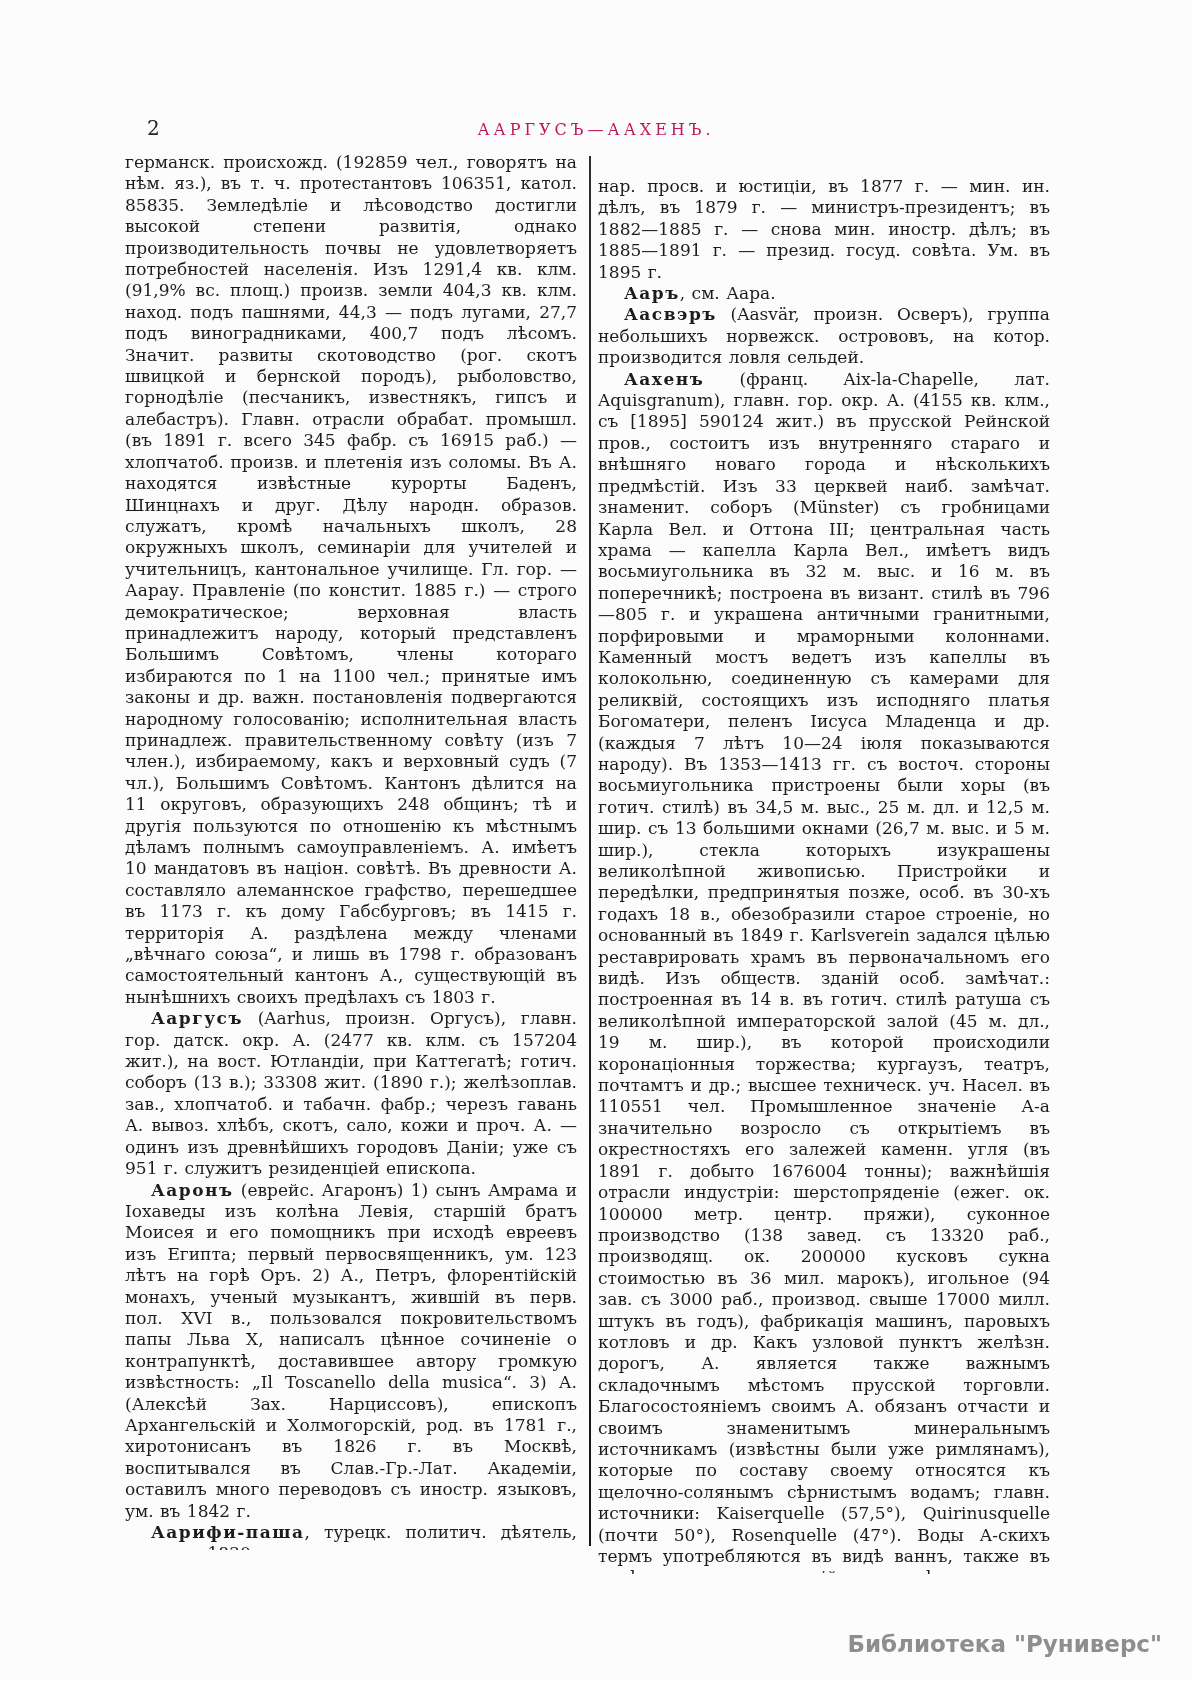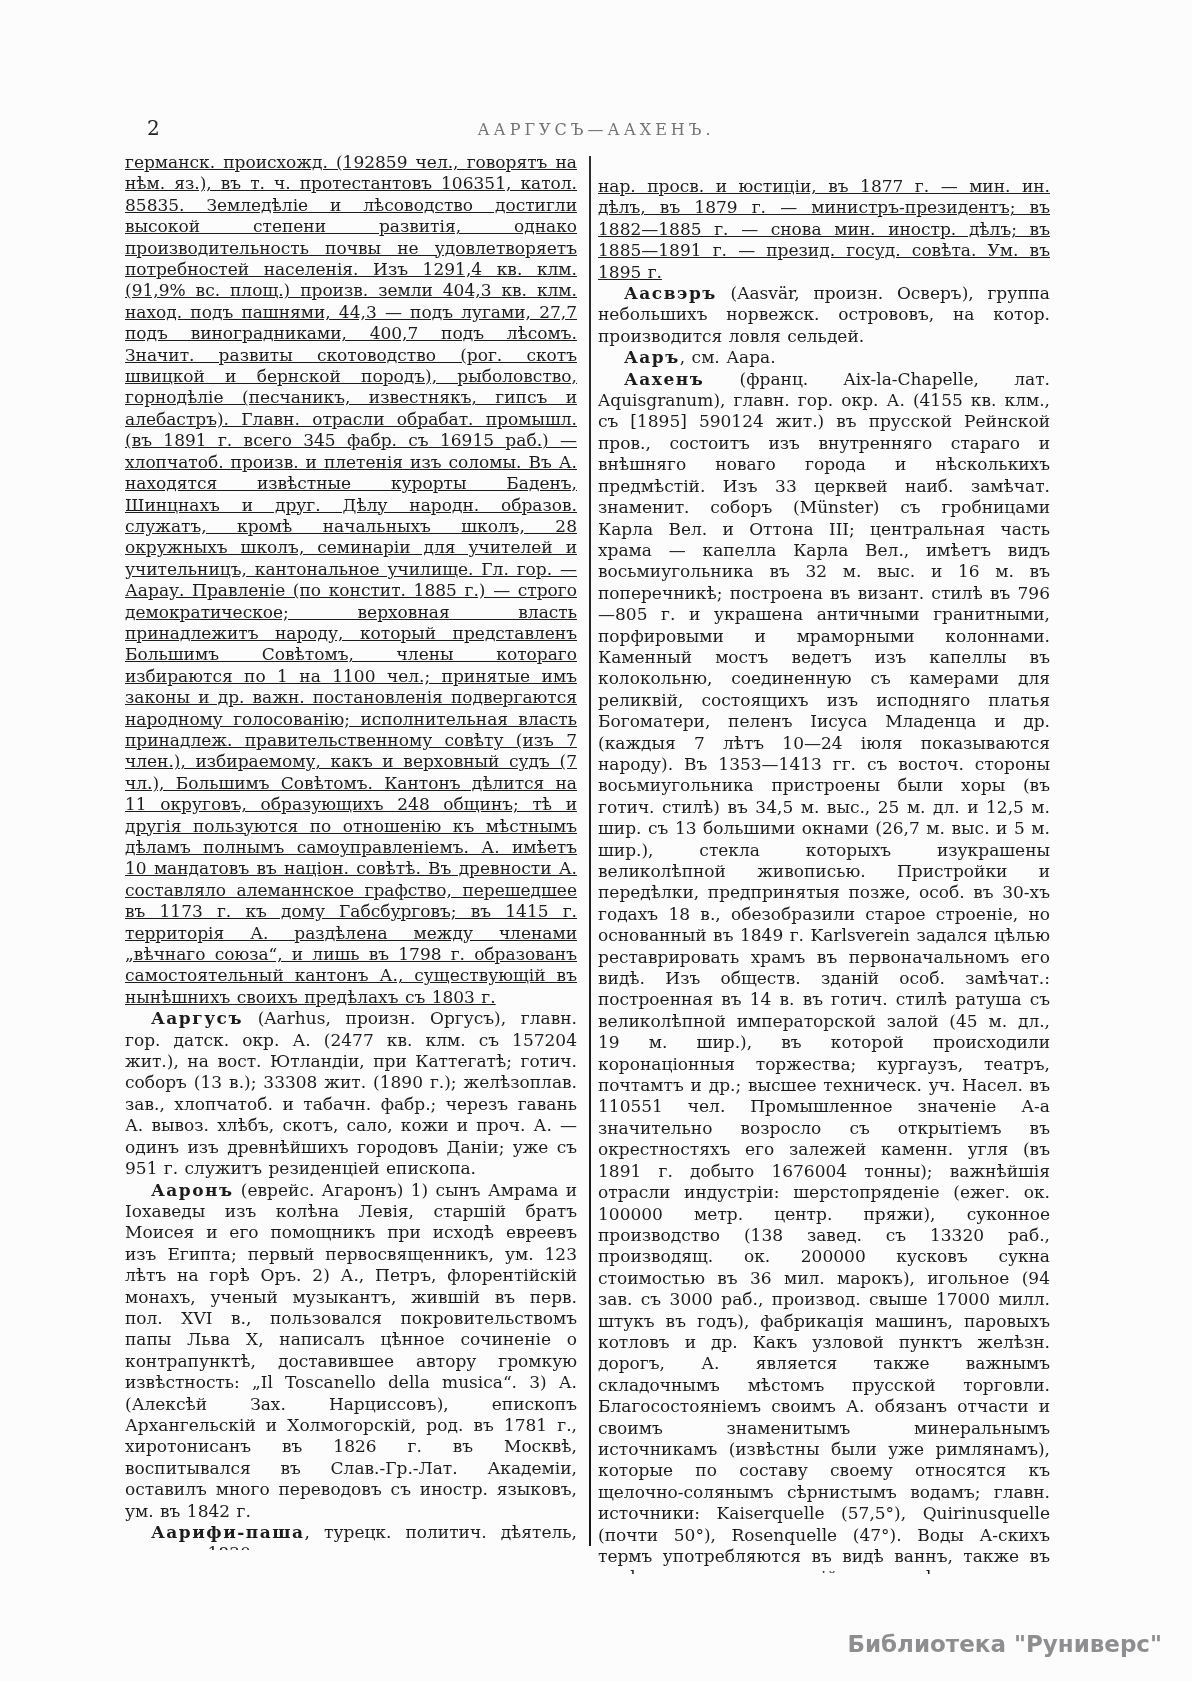--- a/index.html
+++ b/index.html
@@ -20,37 +20,37 @@
     color: #222;
   }
   .running-title {
     position: absolute;
     left: 0;
     top: 120px;
     width: 100%;
     text-align: center;
     font-size: 16px;
     letter-spacing: 4px;
-    color: #737373;
+    color: #be185d;
   }
   .col {
     position: absolute;
     top: 152px;
     width: 452px;
     height: 1398px;
     overflow: hidden;
     text-align: justify;
     font-size: 17px;
     line-height: 21.4px;
     word-spacing: 1px;
   }
   .col-left  { left: 125px; }
   .col-right { left: 598px; margin-top: 24px; }
   .col p { margin: 0; padding: 0; text-indent: 26px; }
-  .col p.cont { text-indent: 0; text-decoration: underline; }
+  .col p.cont { text-indent: 0; }
   .headword { font-weight: bold; letter-spacing: 1.5px; }
   .divider {
     position: absolute;
     left: 589px;
     top: 156px;
     width: 2px;
     height: 1390px;
     background: linear-gradient(#2e2e2e, #161616);
   }
   .watermark {
@@ -76,20 +76,20 @@
 
   <div class="col col-left">
     <p class="cont"><span>германск. происхожд. (192859 чел., говорятъ на нѣм. яз.), въ т. ч. протестантовъ 106351, катол. 85835. Земледѣліе и лѣсоводство достигли высокой степени развитія, однако производительность почвы не удовлетворяетъ потребностей населенія. Изъ 1291,4 кв. клм. (91,9% вс. площ.) произв. земли 404,3 кв. клм. наход. подъ пашнями, 44,3 — подъ лугами, 27,7 подъ виноградниками, 400,7 подъ лѣсомъ. Значит. развиты скотоводство (рог. скотъ швицкой и бернской породъ), рыболовство, горнодѣліе (песчаникъ, известнякъ, гипсъ и алебастръ). Главн. отрасли обрабат. промышл. (въ 1891 г. всего 345 фабр. съ 16915 раб.) — хлопчатоб. произв. и плетенія изъ соломы. Въ А. находятся извѣстные курорты Баденъ, Шинцнахъ и друг. Дѣлу народн. образов. служатъ, кромѣ начальныхъ школъ, 28 окружныхъ школъ, семинаріи для учителей и учительницъ, кантональное училище. Гл. гор. — Аарау. Правленіе (по констит. 1885 г.) — строго демократическое; верховная власть принадлежитъ народу, который представленъ Большимъ Совѣтомъ, члены котораго избираются по 1 на 1100 чел.; принятые имъ законы и др. важн. постановленія подвергаются народному голосованію; исполнительная власть принадлеж. правительственному совѣту (изъ 7 член.), избираемому, какъ и верховный судъ (7 чл.), Большимъ Совѣтомъ. Кантонъ дѣлится на 11 округовъ, образующихъ 248 общинъ; тѣ и другія пользуются по отношенію къ мѣстнымъ дѣламъ полнымъ самоуправленіемъ. А. имѣетъ 10 мандатовъ въ націон. совѣтѣ. Въ древности А. составляло алеманнское графство, перешедшее въ 1173 г. къ дому Габсбурговъ; въ 1415 г. территорія А. раздѣлена между членами „вѣчнаго союза“, и лишь въ 1798 г. образованъ самостоятельный кантонъ А., существующій въ нынѣшнихъ своихъ предѣлахъ съ 1803 г.</span></p>
     <p><span class="headword">Ааргусъ</span><span> (Aarhus, произн. Оргусъ), главн. гор. датск. окр. А. (2477 кв. клм. съ 157204 жит.), на вост. Ютландіи, при Каттегатѣ; готич. соборъ (13 в.); 33308 жит. (1890 г.); желѣзоплав. зав., хлопчатоб. и табачн. фабр.; черезъ гавань А. вывоз. хлѣбъ, скотъ, сало, кожи и проч. А. — одинъ изъ древнѣйшихъ городовъ Даніи; уже съ 951 г. служитъ резиденціей епископа.</span></p>
     <p><span class="headword">Ааронъ</span><span> (еврейс. Агаронъ) 1) сынъ Амрама и Іохаведы изъ колѣна Левія, старшій братъ Моисея и его помощникъ при исходѣ евреевъ изъ Египта; первый первосвященникъ, ум. 123 лѣтъ на горѣ Оръ. 2) А., Петръ, флорентійскій монахъ, ученый музыкантъ, жившій въ перв. пол. XVI в., пользовался покровительствомъ папы Льва X, написалъ цѣнное сочиненіе о контрапунктѣ, доставившее автору громкую извѣстность: „Il Toscanello della musica“. 3) А. (Алексѣй Зах. Нарциссовъ), епископъ Архангельскій и Холмогорскій, род. въ 1781 г., хиротонисанъ въ 1826 г. въ Москвѣ, воспитывался въ Слав.-Гр.-Лат. Академіи, оставилъ много переводовъ съ иностр. языковъ, ум. въ 1842 г.</span></p>
     <p><span class="headword">Аарифи-паша</span><span>, турецк. политич. дѣятель, род. въ 1830 г. и первые шаги на дипломат. поприщѣ сдѣлалъ подъ руководствомъ отца, затѣмъ былъ секретаремъ въ турецк. посольств. въ Вѣнѣ и Парижѣ. Въ 1872 г. служилъ въ мин. иностр. дѣлъ, затѣмъ президентомъ гражд. отд. кассац. суда; въ 1873 г. — посланникъ въ Вѣнѣ, въ 1874 г. — мин.</span></p>
   </div>
 
   <div class="col col-right">
     <p class="cont"><span>нар. просв. и юстиціи, въ 1877 г. — мин. ин. дѣлъ, въ 1879 г. — министръ-президентъ; въ 1882—1885 г. — снова мин. иностр. дѣлъ; въ 1885—1891 г. — презид. госуд. совѣта. Ум. въ 1895 г.</span></p>
+    <p><span class="headword">Ааръ</span><span>, см. Аара.</span></p>
     <p><span class="headword">Аасвэръ</span><span> (Aasvär, произн. Осверъ), группа небольшихъ норвежск. острововъ, на котор. производится ловля сельдей.</span></p>
-    <p><span class="headword">Ааръ</span><span>, см. Аара.</span></p>
     <p><span class="headword">Аахенъ</span><span> (франц. Aix-la-Chapelle, лат. Aquisgranum), главн. гор. окр. А. (4155 кв. клм., съ [1895] 590124 жит.) въ прусской Рейнской пров., состоитъ изъ внутренняго стараго и внѣшняго новаго города и нѣсколькихъ предмѣстій. Изъ 33 церквей наиб. замѣчат. знаменит. соборъ (Münster) съ гробницами Карла Вел. и Оттона III; центральная часть храма — капелла Карла Вел., имѣетъ видъ восьмиугольника въ 32 м. выс. и 16 м. въ поперечникѣ; построена въ визант. стилѣ въ 796—805 г. и украшена античными гранитными, порфировыми и мраморными колоннами. Каменный мостъ ведетъ изъ капеллы въ колокольню, соединенную съ камерами для реликвій, состоящихъ изъ исподняго платья Богоматери, пеленъ Іисуса Младенца и др. (каждыя 7 лѣтъ 10—24 іюля показываются народу). Въ 1353—1413 гг. съ восточ. стороны восьмиугольника пристроены были хоры (въ готич. стилѣ) въ 34,5 м. выс., 25 м. дл. и 12,5 м. шир. съ 13 большими окнами (26,7 м. выс. и 5 м. шир.), стекла которыхъ изукрашены великолѣпной живописью. Пристройки и передѣлки, предпринятыя позже, особ. въ 30-хъ годахъ 18 в., обезобразили старое строеніе, но основанный въ 1849 г. Karlsverein задался цѣлью реставрировать храмъ въ первоначальномъ его видѣ. Изъ обществ. зданій особ. замѣчат.: построенная въ 14 в. въ готич. стилѣ ратуша съ великолѣпной императорской залой (45 м. дл., 19 м. шир.), въ которой происходили коронаціонныя торжества; кургаузъ, театръ, почтамтъ и др.; высшее техническ. уч. Насел. въ 110551 чел. Промышленное значеніе А-а значительно возросло съ открытіемъ въ окрестностяхъ его залежей каменн. угля (въ 1891 г. добыто 1676004 тонны); важнѣйшія отрасли индустріи: шерстопряденіе (ежег. ок. 100000 метр. центр. пряжи), суконное производство (138 завед. съ 13320 раб., производящ. ок. 200000 кусковъ сукна стоимостью въ 36 мил. марокъ), игольное (94 зав. съ 3000 раб., производ. свыше 17000 милл. штукъ въ годъ), фабрикація машинъ, паровыхъ котловъ и др. Какъ узловой пунктъ желѣзн. дорогъ, А. является также важнымъ складочнымъ мѣстомъ прусской торговли. Благосостояніемъ своимъ А. обязанъ отчасти и своимъ знаменитымъ минеральнымъ источникамъ (извѣстны были уже римлянамъ), которые по составу своему относятся къ щелочно-солянымъ сѣрнистымъ водамъ; главн. источники: Kaiserquelle (57,5°), Quirinusquelle (почти 50°), Rosenquelle (47°). Воды А-скихъ термъ употребляются въ видѣ ваннъ, также въ видѣ питья и ингаляцій и примѣняются при подагрѣ, кожныхъ болѣзн., ревматизмѣ, страданіяхъ печени, сифилисѣ, невральгіяхъ и пр. Число посѣтителей А-ихъ водъ превышаетъ 20000 чел. въ годъ. — А., основанный еще римлянами, очень цѣнившими находившіеся здѣсь минер. источники, пользовался наибольшимъ значеніемъ въ средніе вѣка. Карлъ Вел. полюбилъ</span></p>
   </div>
 
   <div class="watermark">Библиотека "Руниверс"</div>
 
 </div>
 
 </body></html>

